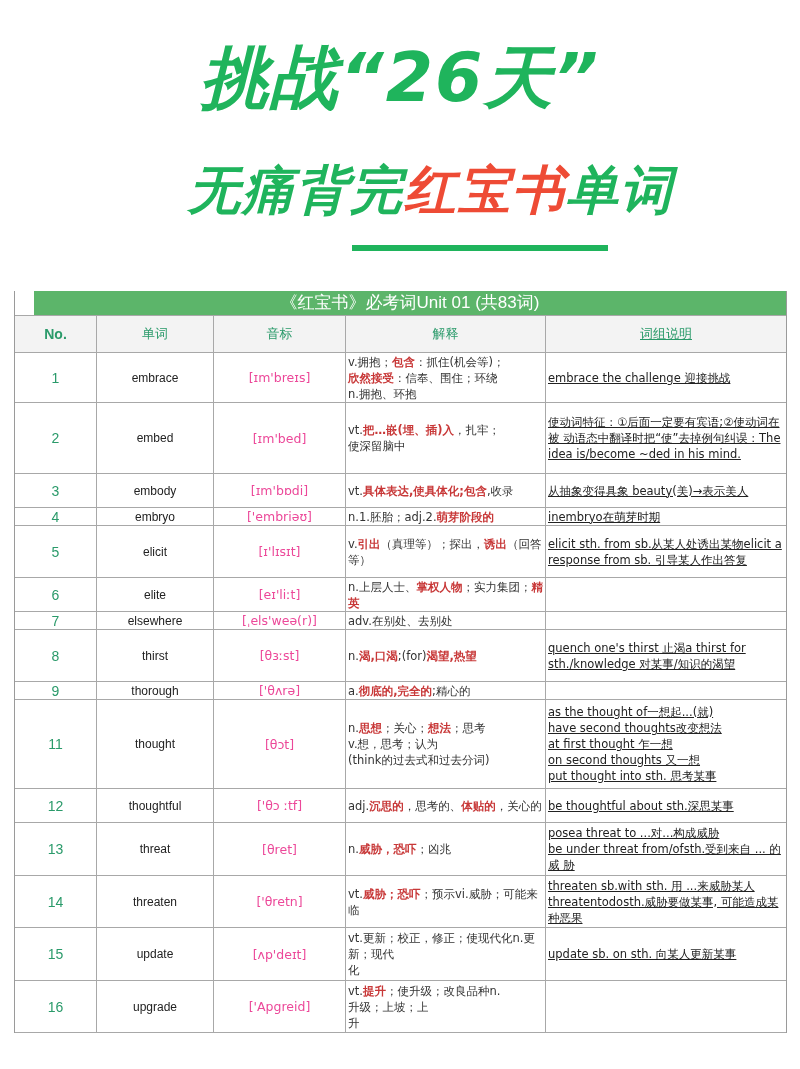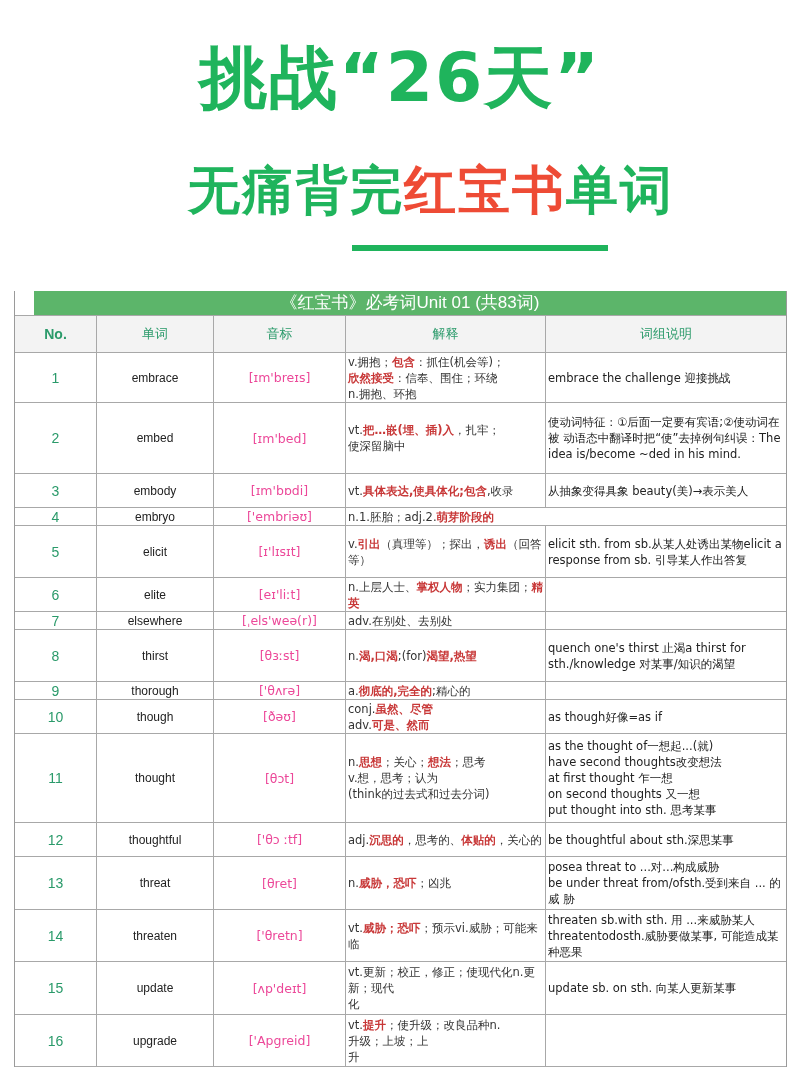--- a/index.html
+++ b/index.html
@@ -4,20 +4,21 @@
   <style>
     html, body { margin: 0; padding: 0; }
     body {
       width: 800px; height: 1069px; background: #ffffff; position: relative; overflow: hidden;
       font-family: "DejaVu Sans", sans-serif;
     }
     .headline {
       position: absolute; left: 0; width: 800px; text-align: center;
       font-family: "DejaVu Sans", sans-serif; font-weight: bold; color: #1fb45c;
       letter-spacing: 2px;
+      font-style: italic;
     }
     .headline-1 { top: 38px; font-size: 68px; line-height: 80px; }
     .headline-2 { top: 148px; font-size: 52px; line-height: 84px; margin-left: 31px; }
     .headline-2 .red { color: #ee4b35; }
     .underline-bar {
       position: absolute; left: 352px; top: 245px; width: 256px; height: 6px; background: #1fb45c;
     }
     .table {
       position: absolute; left: 14px; top: 291px; width: 773px;
       border-left: 1.5px solid #9a9a9a; border-right: 1.5px solid #9a9a9a;
@@ -28,21 +29,21 @@
       font-family: "Liberation Sans", sans-serif; font-size: 17px; line-height: 24px; margin-left: 19px;
     }
     .row { display: flex; border-bottom: 1.5px solid #a8a8a8; box-sizing: border-box; }
     .row.header { height: 38px; background: #f3f3f3; border-top: 1px solid #a8a8a8; }
     .cell { box-sizing: border-box; border-right: 1.5px solid #a8a8a8; display: flex; align-items: center; overflow: hidden; }
     .cell:last-child { border-right: none; }
     .c-no { width: 82px; justify-content: center; color: #2a9a6a; font-family: "Liberation Sans", sans-serif; font-size: 14px; }
     .c-word { width: 117px; justify-content: center; color: #222; font-family: "Liberation Sans", sans-serif; font-size: 12px; }
     .c-ph { width: 132px; justify-content: center; color: #ec4899; font-family: "DejaVu Sans", sans-serif; font-size: 12.5px; }
     .c-def { width: 200px; padding-left: 2px; color: #333; font-size: 11.5px; line-height: 16px; }
-    .c-phr { flex: 1; padding-left: 2px; color: #222; font-size: 11.5px; line-height: 16px; }
+    .c-phr { flex: 1; padding-left: 2px; color: #222; font-size: 11.5px; line-height: 16px; text-decoration: underline; }
     .header .cell { color: #2a9a6a; justify-content: center; font-size: 13px; }
     .header .c-no { font-weight: bold; font-size: 14px; }
     .header .c-def, .header .c-phr { padding-left: 0; }
     .txt { white-space: pre-line; }
     .def-wrap .hl { color: #c83838; font-weight: bold; margin-top: 24px; }
   </style>
 </head>
 <body>
 
 <div class="headline headline-1">挑战“26天”</div>
@@ -95,20 +96,23 @@
           <div class="txt">从抽象变得具象 beauty(美)→表示美人</div>
         </div>
       </div>
       <div class="row" style="height: 18px;">
         <div class="cell c-no">4</div>
         <div class="cell c-word">embryo</div>
         <div class="cell c-ph">['embriəʊ]</div>
         <div class="cell c-def def-wrap">
           <div class="txt"><span>n.1.胚胎；adj.2.</span><span class="hl">萌芽阶段的</span></div>
         </div>
+        <div class="cell c-phr">
+          <div class="txt">inembryo在萌芽时期</div>
+        </div>
       </div>
       <div class="row" style="height: 52px;">
         <div class="cell c-no">5</div>
         <div class="cell c-word">elicit</div>
         <div class="cell c-ph">[ɪ'lɪsɪt]</div>
         <div class="cell c-def def-wrap">
           <div class="txt"><span>v.</span><span class="hl">引出</span><span>（真理等）；探出，</span><span class="hl">诱出</span><span>（回答等）</span></div>
         </div>
         <div class="cell c-phr">
           <div class="txt">elicit sth. from sb.从某人处诱出某物elicit a response from sb. 引导某人作出答复</div>
@@ -149,32 +153,20 @@
       </div>
       <div class="row" style="height: 18px;">
         <div class="cell c-no">9</div>
         <div class="cell c-word">thorough</div>
         <div class="cell c-ph">['θʌrə]</div>
         <div class="cell c-def def-wrap">
           <div class="txt"><span>a.</span><span class="hl">彻底的,完全的</span><span>;精心的</span></div>
         </div>
         <div class="cell c-phr">
           <div class="txt"></div>
-        </div>
-      </div>
-      <div class="row" style="height: 34px;">
-        <div class="cell c-no">10</div>
-        <div class="cell c-word">though</div>
-        <div class="cell c-ph">[ðəʊ]</div>
-        <div class="cell c-def def-wrap">
-          <div class="txt"><span>conj.</span><span class="hl">虽然、尽管</span><span>
-adv.</span><span class="hl">可是、然而</span></div>
-        </div>
-        <div class="cell c-phr">
-          <div class="txt">as though好像=as if</div>
         </div>
       </div>
       <div class="row" style="height: 89px;">
         <div class="cell c-no">11</div>
         <div class="cell c-word">thought</div>
         <div class="cell c-ph">[θɔt]</div>
         <div class="cell c-def def-wrap">
           <div class="txt"><span>n.</span><span class="hl">思想</span><span>；关心；</span><span class="hl">想法</span><span>；思考
 v.想，思考；认为
 (think的过去式和过去分词)</span></div>

